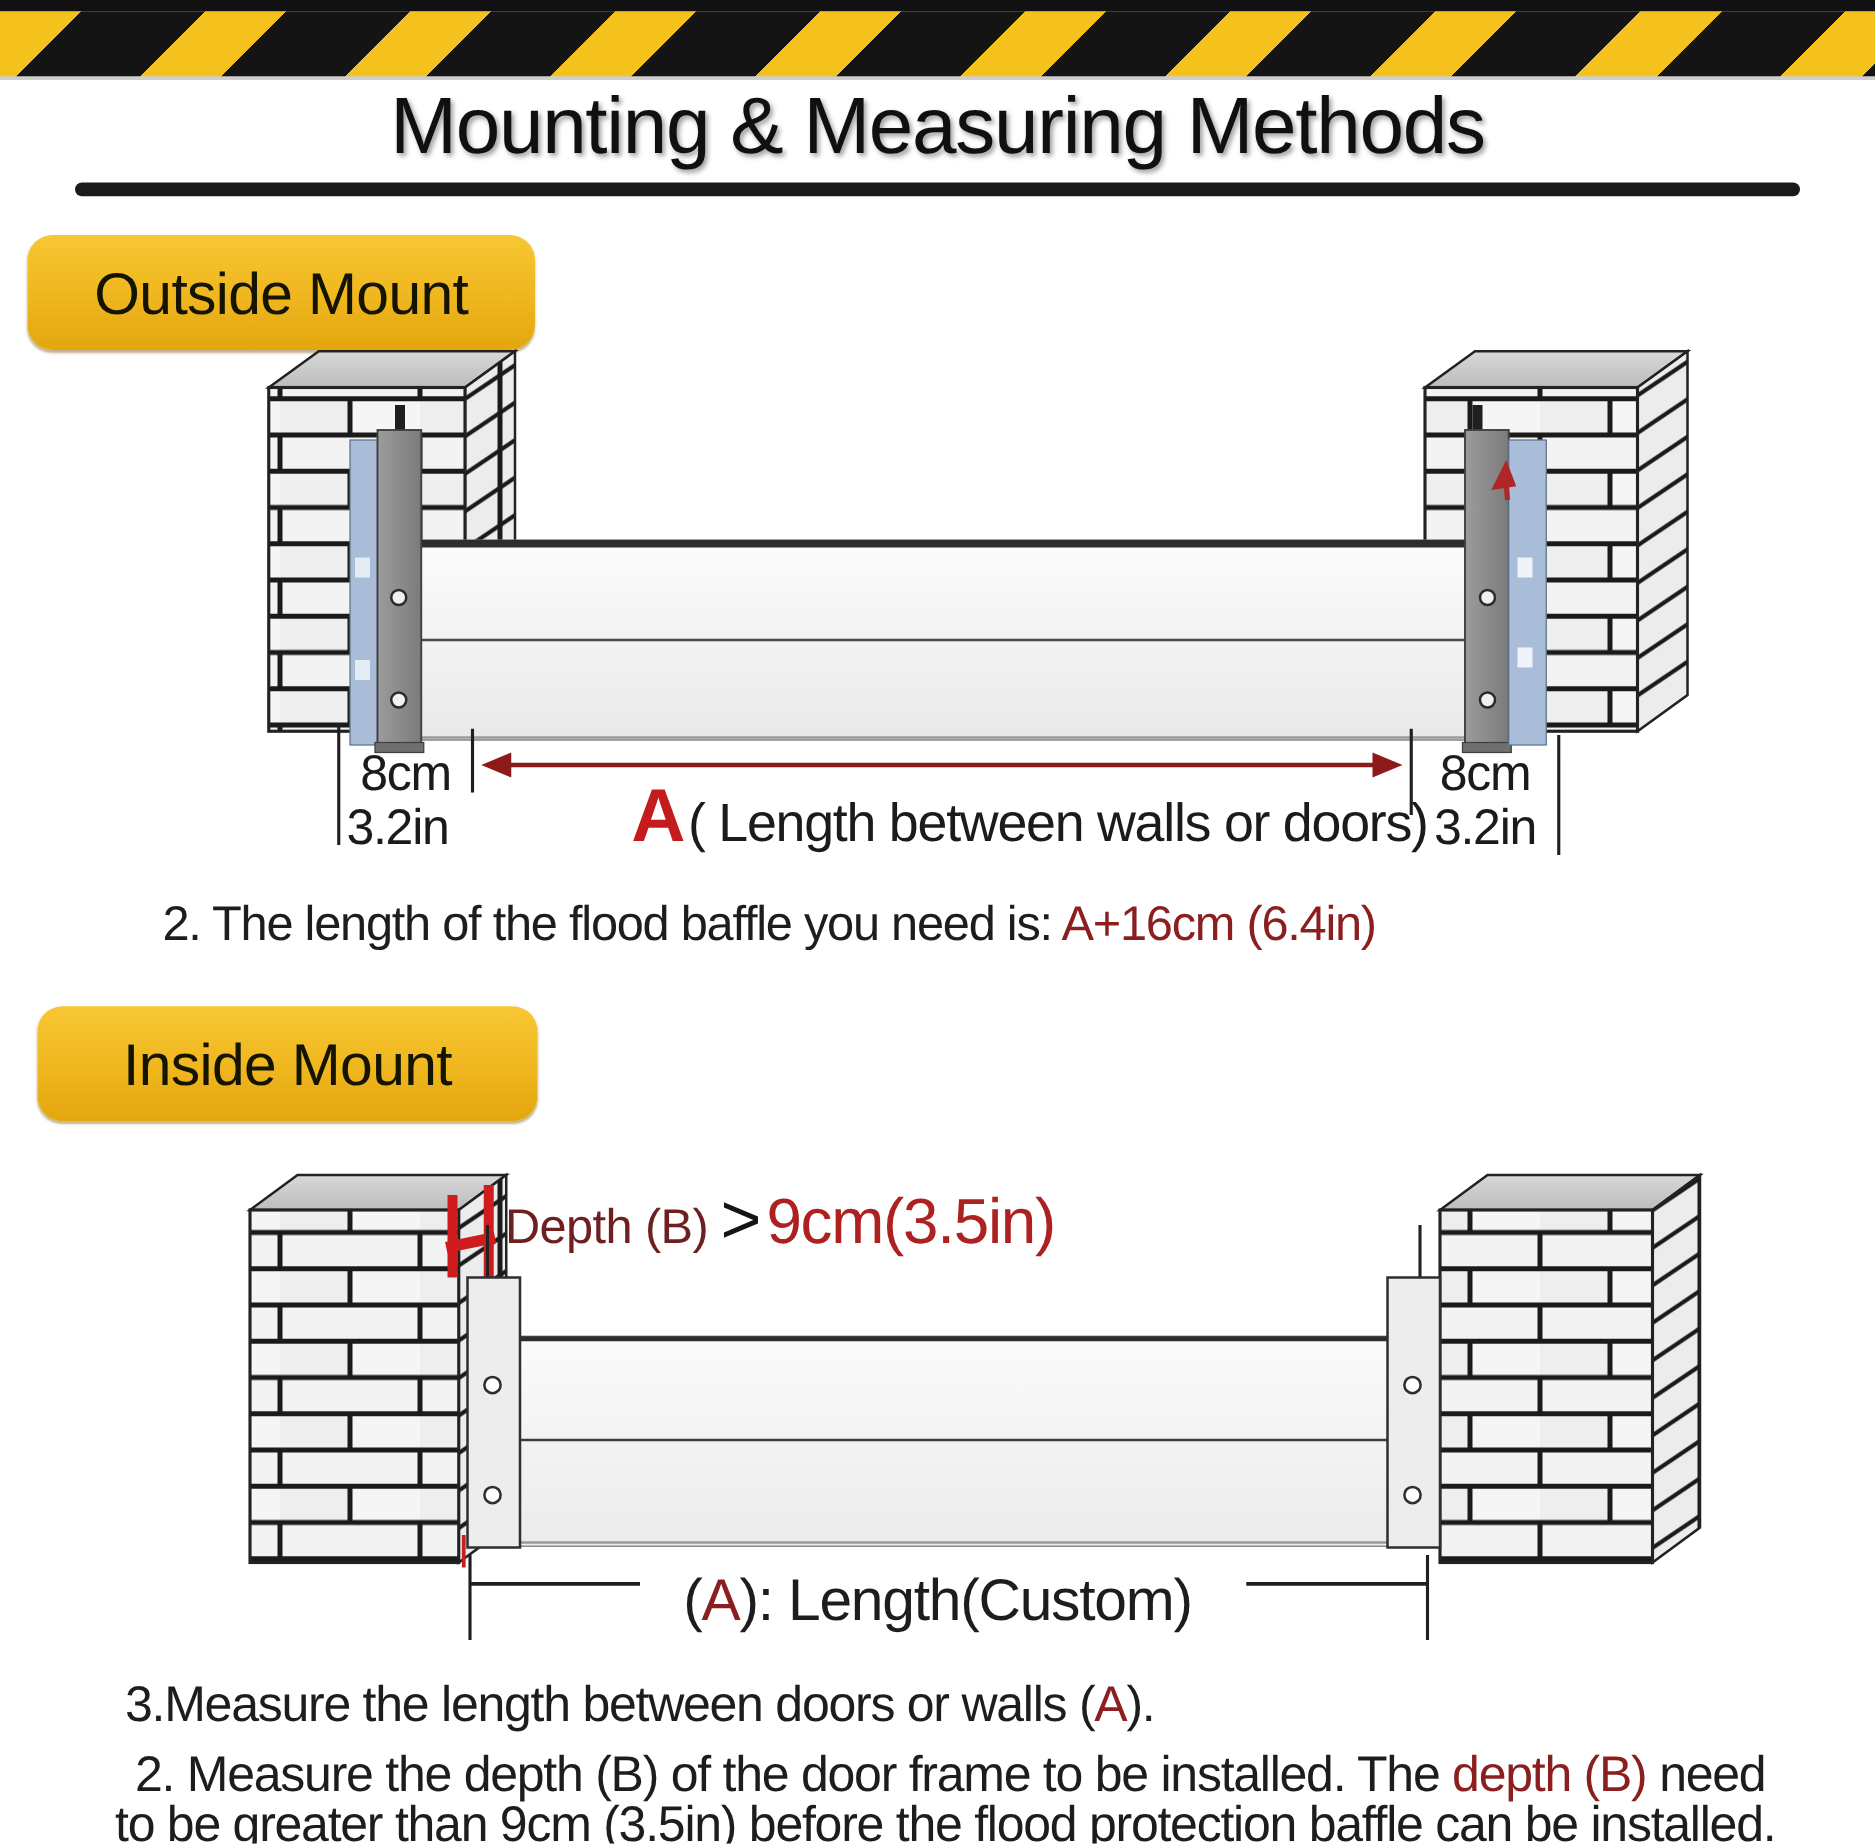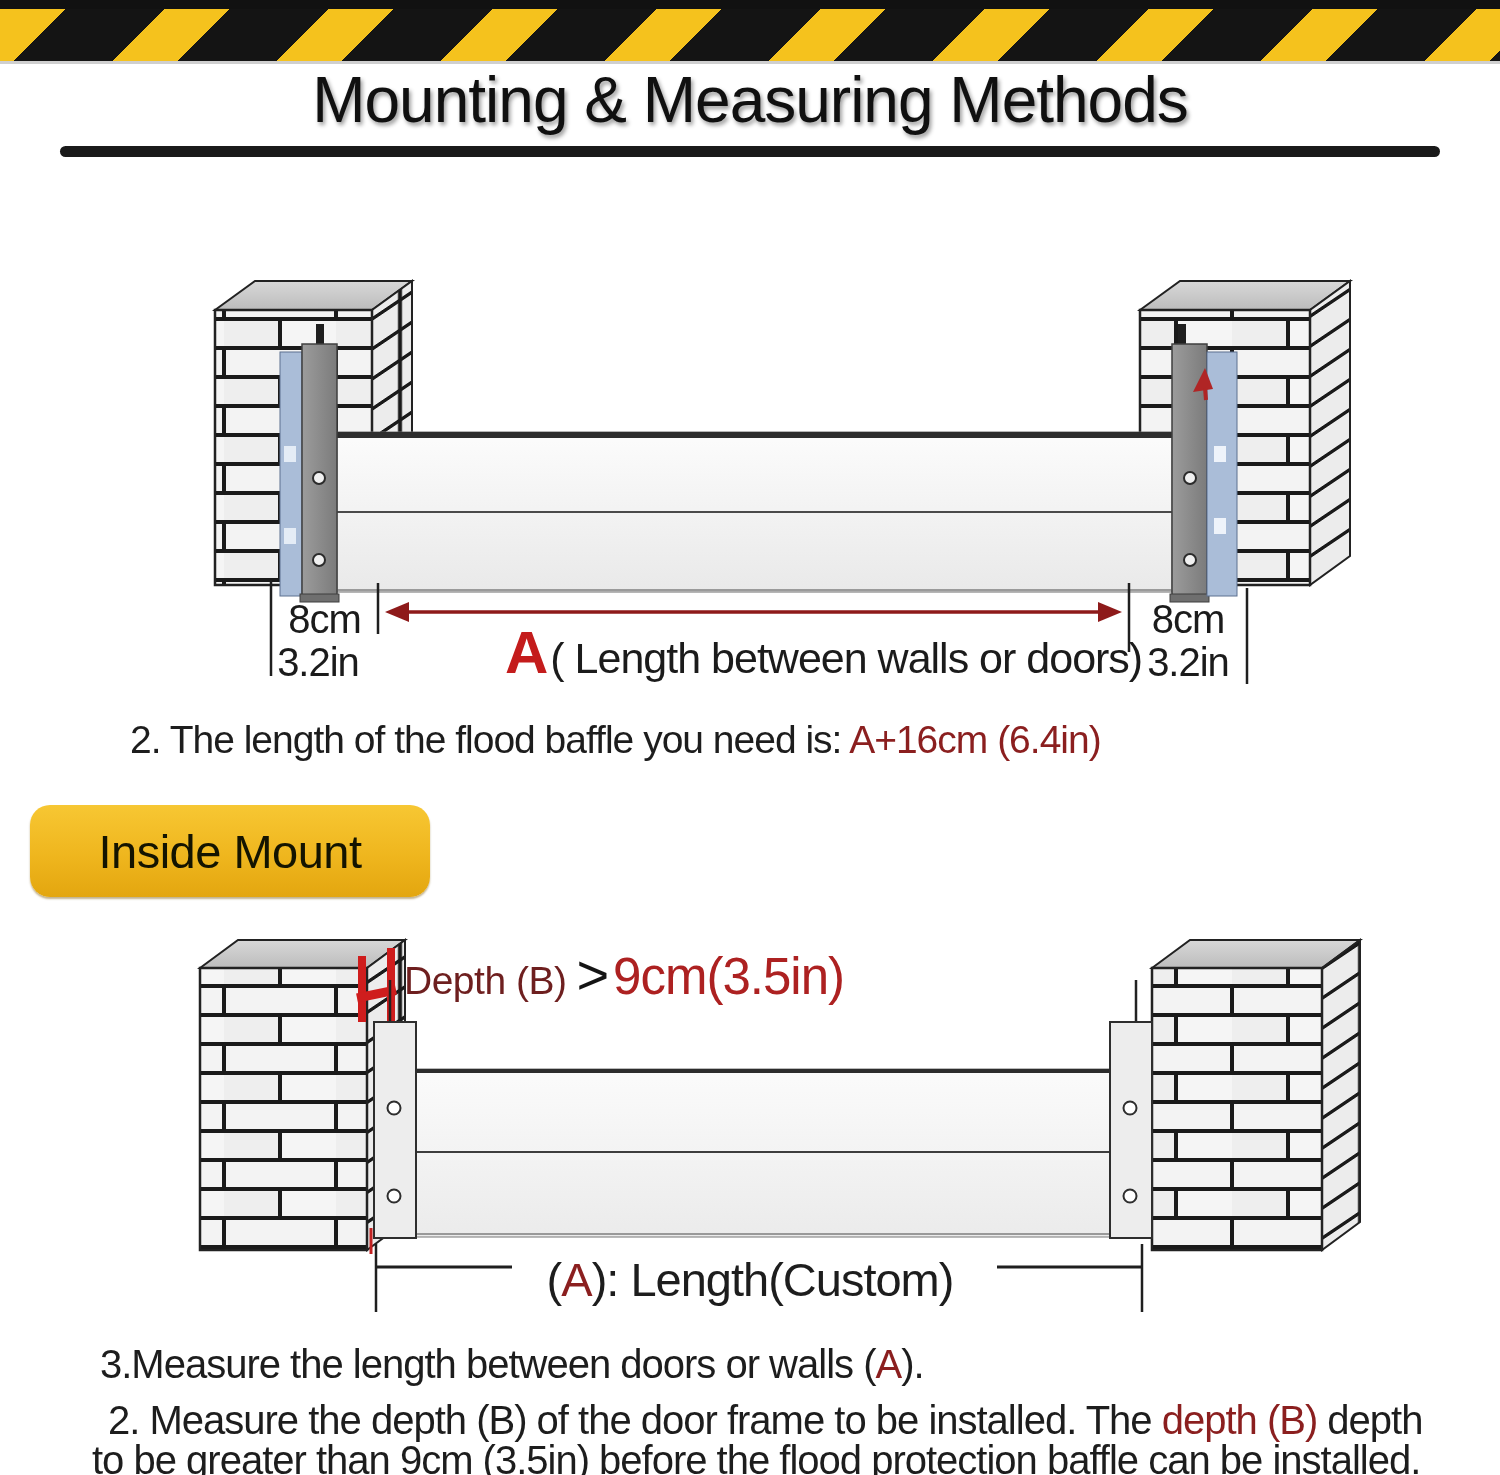--- a/index.html
+++ b/index.html
@@ -46,20 +46,23 @@
 </style>
 </head>
 <body>
 
 <div id="canvas">
 
   <div class="abs tape"></div>
   <div class="abs title">Mounting &amp; Measuring Methods</div>
   <div class="abs titlebar"></div>
 
+  <div class="abs badge badge-outside">
+    <span>Outside Mount</span>
+  </div>
   <div class="abs badge badge-inside">
     <span>Inside Mount</span>
   </div>
 
   <svg width="1500" height="420" viewBox="0 270 1500 420" style="top:270px">
     <defs>
       <pattern id="brick" patternUnits="userSpaceOnUse" width="112" height="58">
         <rect x="0" y="0" width="112" height="58" fill="#1a1a1a"></rect>
         <rect x="2" y="2" width="108" height="25" fill="#f3f3f3"></rect>
         <rect x="-54" y="31" width="108" height="25" fill="#eeeeee"></rect>
@@ -227,17 +230,17 @@
   </div>
 
   <div class="abs lenlabel">
     <span>(</span><span class="maroon">A</span><span>): Length(Custom)</span>
   </div>
 
   <div class="abs step-line" style="left:100px;top:1342px;">
     <span>3.Measure the length between doors or walls (</span><span class="maroon">A</span><span>).</span>
   </div>
   <div class="abs step-line" style="left:108px;top:1398px;">
-    <span>2. Measure the depth (B) of the door frame to be installed. The </span><span class="maroon">depth (B)</span><span> depth</span>
+    <span>2. Measure the depth (B) of the door frame to be installed. The </span><span class="maroon">depth (B)</span><span> need</span>
   </div>
   <div class="abs step-line" style="left:92px;top:1438px;">to be greater than 9cm (3.5in) before the flood protection baffle can be installed.</div>
 
 </div>
 
 </body></html>

